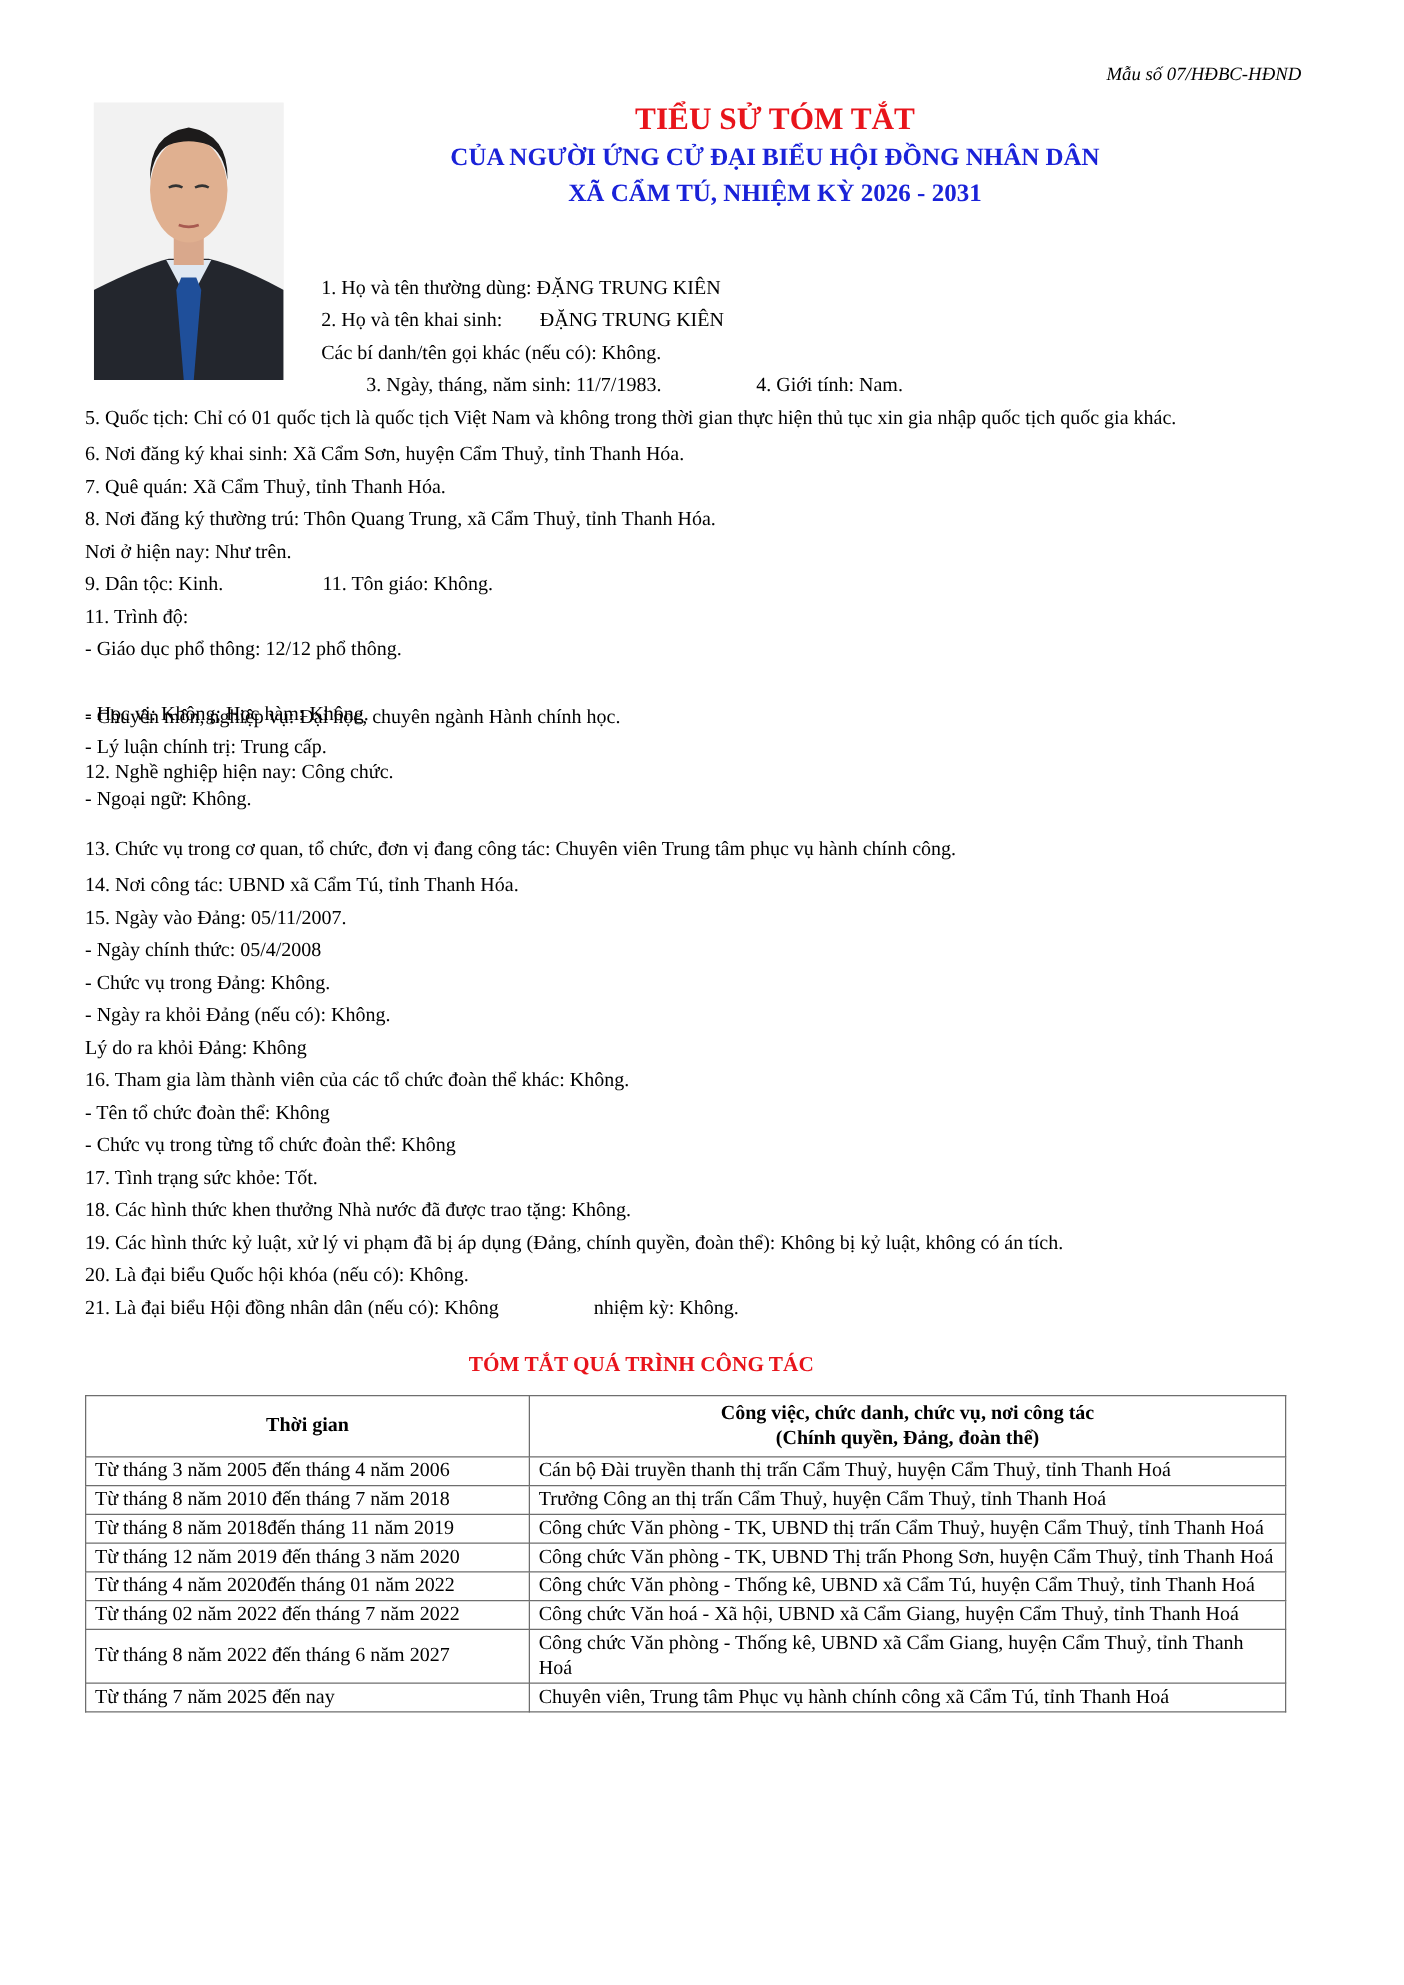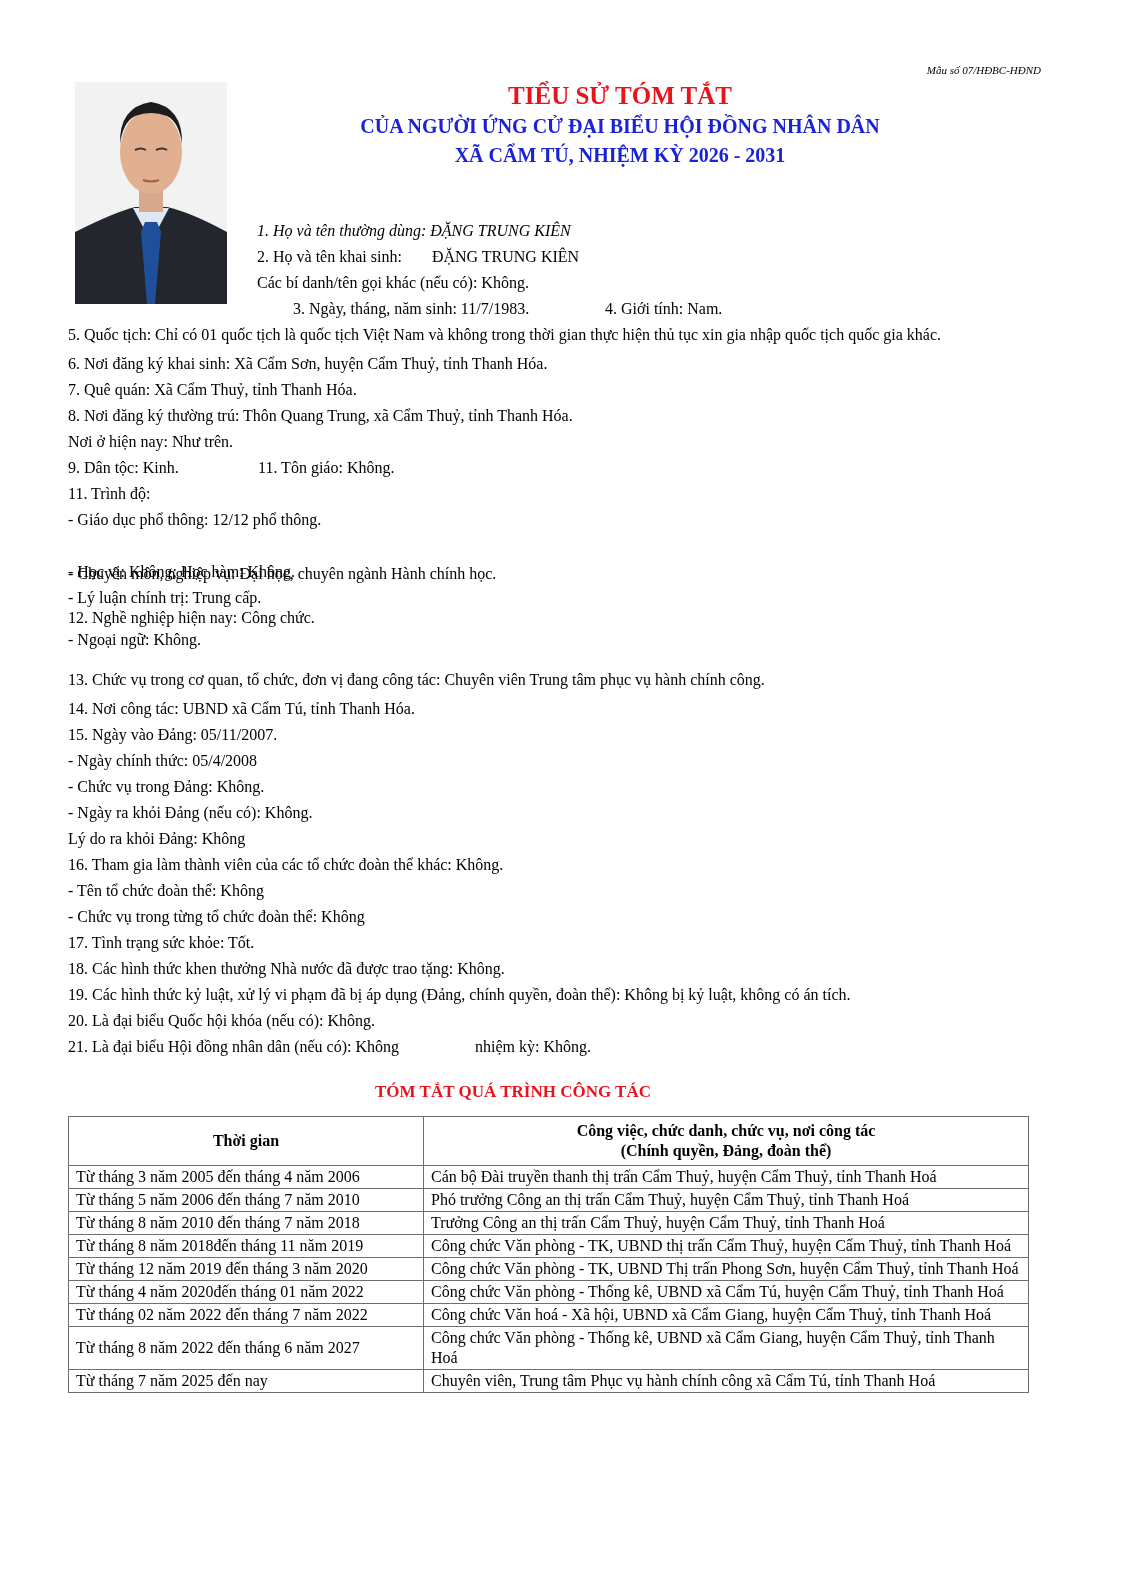--- a/index.html
+++ b/index.html
@@ -1,18 +1,18 @@
 <!DOCTYPE html>
 <html><head>
 <meta charset="utf-8">
 <style>
   html, body { margin: 0; padding: 0; background: #ffffff; }
   body { width: 1123px; height: 1588px; position: relative; overflow: hidden;
          font-family: "Liberation Serif", "DejaVu Serif", serif; color: #000; }
-  .form-code { position: absolute; top: 64px; right: 82px; font-size: 11px; font-style: italic; }
+  .form-code { position: absolute; top: 52px; right: 82px; font-size: 15px; font-style: italic; }
   .photo { position: absolute; left: 75px; top: 82px; width: 152px; height: 222px; overflow: hidden; background: #f4f4f4; }
   .title-block { position: absolute; left: 290px; width: 660px; top: 80px; text-align: center; font-weight: bold; }
   .title-main { color: #e8141b; font-size: 25px; line-height: 32px; }
   .title-sub { color: #1a22d8; font-size: 20px; line-height: 29px; }
   .line { position: absolute; font-size: 16px; line-height: 20px; white-space: nowrap; }
   .tab-gap { display: inline-block; }
   .section-title { position: absolute; top: 1082px; left: 0; width: 1026px; text-align: center;
                    color: #e8141b; font-weight: bold; font-size: 17px; }
   table.career { position: absolute; left: 68px; top: 1116px; width: 961px; border-collapse: collapse; font-size: 16px; }
   table.career th, table.career td { border: 1px solid #6e6e6e; padding: 1px 7px; vertical-align: middle; line-height: 20px; }
@@ -38,21 +38,21 @@
     <path d="M68 98 Q76 101 84 98" stroke="#a85a50" stroke-width="2" fill="none"></path>
   </svg>
 </div>
 
 <div class="title-block">
   <div class="title-main">TIỂU SỬ TÓM TẮT</div>
   <div class="title-sub">CỦA NGƯỜI ỨNG CỬ ĐẠI BIỂU HỘI ĐỒNG NHÂN DÂN</div>
   <div class="title-sub">XÃ CẨM TÚ, NHIỆM KỲ 2026 - 2031</div>
 </div>
 
-<div class="line" style="left:257px;top:221px;font-style:italic;">1. Họ và tên thường dùng: ĐẶNG TRUNG KIÊN</div>
+<div class="line" style="left:257px;top:221px;">1. Họ và tên thường dùng: ĐẶNG TRUNG KIÊN</div>
 <div class="line" style="left:257px;top:247px;">
   <span>2. Họ và tên khai sinh:</span><span class="tab-gap" style="width:30px"></span><span>ĐẶNG TRUNG KIÊN</span>
 </div>
 <div class="line" style="left:257px;top:273px;">Các bí danh/tên gọi khác (nếu có): Không.</div>
 <div class="line" style="left:257px;top:299px;margin-left:36px;">3. Ngày, tháng, năm sinh: 11/7/1983.</div>
 <div class="line" style="left:605px;top:299px;">4. Giới tính: Nam.</div>
 
 <div class="line" style="left:68px;top:325px;">5. Quốc tịch: Chỉ có 01 quốc tịch là quốc tịch Việt Nam và không trong thời gian thực hiện thủ tục xin gia nhập quốc tịch quốc gia khác.</div>
 <div class="line" style="left:68px;top:354px;">6. Nơi đăng ký khai sinh: Xã Cẩm Sơn, huyện Cẩm Thuỷ, tỉnh Thanh Hóa.</div>
 <div class="line" style="left:68px;top:380px;">7. Quê quán: Xã Cẩm Thuỷ, tỉnh Thanh Hóa.</div>
@@ -95,24 +95,20 @@
         <div>(Chính quyền, Đảng, đoàn thể)</div>
       </th>
     </tr>
   </thead>
   <tbody>
     <tr>
       <td class="col-time">Từ tháng 3 năm 2005 đến tháng 4 năm 2006</td>
       <td>Cán bộ Đài truyền thanh thị trấn Cẩm Thuỷ, huyện Cẩm Thuỷ, tỉnh Thanh Hoá</td>
     </tr>
     <tr>
-      <td class="col-time">Từ tháng 5 năm 2006 đến tháng 7 năm 2010</td>
-      <td>Phó trưởng Công an thị trấn Cẩm Thuỷ, huyện Cẩm Thuỷ, tỉnh Thanh Hoá</td>
-    </tr>
-    <tr>
       <td class="col-time">Từ tháng 8 năm 2010 đến tháng 7 năm 2018</td>
       <td>Trưởng Công an thị trấn Cẩm Thuỷ, huyện Cẩm Thuỷ, tỉnh Thanh Hoá</td>
     </tr>
     <tr>
       <td class="col-time">Từ tháng 8 năm 2018đến tháng 11 năm 2019</td>
       <td>Công chức Văn phòng - TK, UBND thị trấn Cẩm Thuỷ, huyện Cẩm Thuỷ, tỉnh Thanh Hoá</td>
     </tr>
     <tr>
       <td class="col-time">Từ tháng 12 năm 2019 đến tháng 3 năm 2020</td>
       <td>Công chức Văn phòng - TK, UBND Thị trấn Phong Sơn, huyện Cẩm Thuỷ, tỉnh Thanh Hoá</td>

